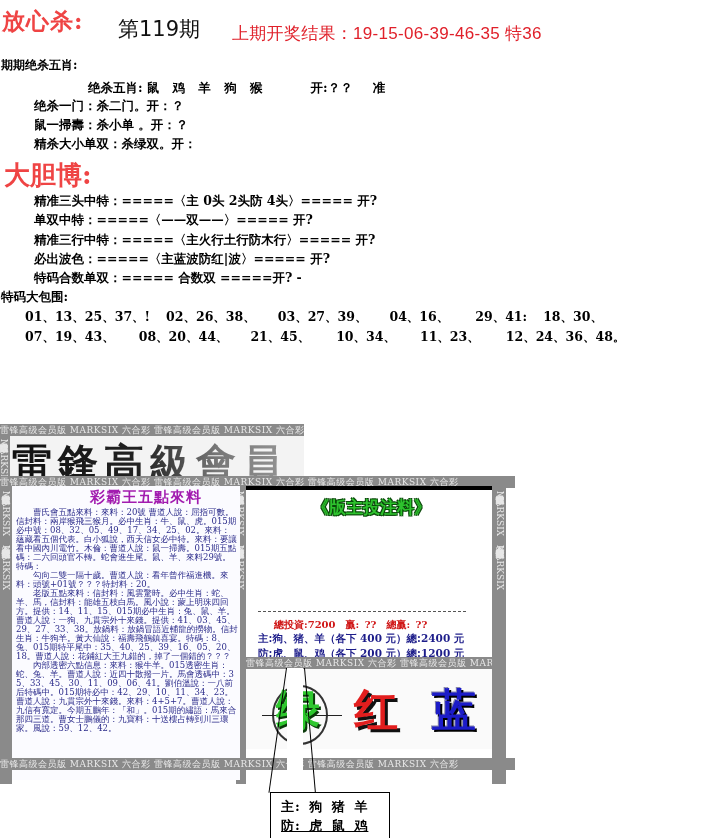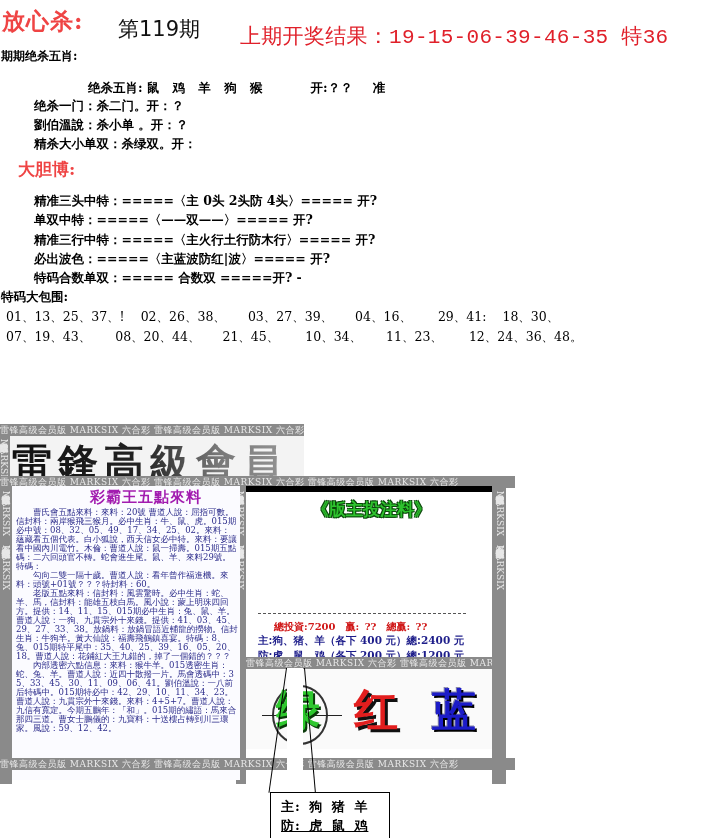--- a/index.html
+++ b/index.html
@@ -5,44 +5,44 @@
   * { margin: 0; padding: 0; box-sizing: border-box; }
   html, body { width: 720px; height: 838px; background: #ffffff; overflow: hidden; }
   body { position: relative; font-family: "DejaVu Serif", "Liberation Serif", serif; color: #000; }
 
   .abs { position: absolute; white-space: nowrap; }
 
   
   .title-red { color: #ef4444; font-family: "DejaVu Serif", serif; font-weight: bold; }
   .h-fangxin { left: 2px; top: 6px; font-size: 23px; letter-spacing: 1px; }
   .h-issue { left: 118px; top: 15px; font-size: 21px; font-family: "DejaVu Sans", sans-serif; color: #111; }
-  .h-result { left: 240px; top: 22px; font-size: 21px; font-family: Liberation Mono, monospace; color: #e0202a; letter-spacing: 0.3px; }
-  .h-sub { left: 1px; top: 48px; font-size: 12px; font-weight: bold; }
+  .h-result { left: 232px; top: 22px; font-size: 17px; font-family: Liberation Sans, sans-serif; color: #e0202a; letter-spacing: 0.3px; }
+  .h-sub { left: 1px; top: 57px; font-size: 12px; font-weight: bold; }
 
   .bold13 { font-size: 12.5px; font-weight: bold; }
   .kill5 { left: 88px; top: 80px; }
   .kill5 .v { display: inline-block; margin-left: 4px; word-spacing: 9px; }
   .kill5 .open { display: inline-block; margin-left: 48px; }
   .kill5 .zhun { display: inline-block; margin-left: 20px; }
 
   .line-a { left: 34px; top: 98px; }
   .line-b { left: 34px; top: 117px; }
   .line-c { left: 34px; top: 136px; text-align: center; }
 
-  .h-dadan { left: 18px; top: 158px; font-size: 17px; }
+  .h-dadan { left: 4px; top: 158px; font-size: 26px; }
 
   .bet-row { left: 34px; font-size: 12.5px; font-weight: bold; }
   .bet1 { top: 193px; }
   .bet2 { top: 212px; }
   .bet3 { top: 232px; }
   .bet4 { top: 251px; }
   .bet5 { top: 270px; }
 
   .baowei-label { left: 1px; top: 289px; font-size: 12.5px; font-weight: bold; }
-  .nums { left: 6px; font-size: 12.5px; font-weight: normal; word-spacing: 2px; }
+  .nums { left: 25px; font-size: 12.5px; font-weight: bold; word-spacing: 2px; }
   .nums span { display: inline-block; margin-right: 16px; }
   .nums1 { top: 309px; }
   .nums2 { top: 329px; }
 
   
   .banner { position: absolute; left: 0; top: 424px; width: 515px; height: 380px; }
   .wm-strip {
     position: absolute; background: #8a8a8a; color: #e8e8e8;
     font-size: 9px; font-family: "DejaVu Serif", serif; overflow: hidden; white-space: nowrap;
     letter-spacing: 0.5px; line-height: 12px;
@@ -61,21 +61,21 @@
   }
 
   .left-panel { position: absolute; left: 12px; top: 62px; width: 228px; height: 294px; background: #fbfbff; overflow: hidden; }
   .lp-title { position: absolute; left: 78px; top: 2px; font-size: 15px; font-weight: bold; color: #a21caf; letter-spacing: 1px; }
   .lp-body {
     position: absolute; left: 4px; top: 22px; width: 222px; font-size: 8.5px; line-height: 9px;
     color: #2a2a8a; white-space: normal; word-break: break-all;
   }
   .lp-body p { text-indent: 2em; }
 
-  .right-panel { position: absolute; left: 246px; top: 62px; width: 246px; height: 168px; background: #ffffff; border-top: 6px solid #000000; }
+  .right-panel { position: absolute; left: 246px; top: 62px; width: 246px; height: 168px; background: #ffffff; border-top: 4px solid #000000; }
   .rp-title {
     position: absolute; left: 66px; top: 6px; font-size: 17px; font-weight: bold; color: #2dc22d;
     text-shadow: 1px 1px 0 #0a4a0a, -1px -1px 0 #0a4a0a, 1px -1px 0 #0a4a0a, -1px 1px 0 #0a4a0a;
   }
   .rp-rule { position: absolute; left: 12px; top: 121px; width: 208px; border-top: 1px dashed #555; }
   .rp-total { position: absolute; left: 28px; top: 128px; font-size: 10px; font-weight: bold; color: #d01818; word-spacing: 2px; }
   .rp-total span { margin-right: 10px; }
   .rp-line { position: absolute; left: 12px; font-size: 10.5px; font-weight: bold; color: #1d1d8a; }
   .rp-l1 { top: 142px; }
   .rp-l2 { top: 157px; }
@@ -105,21 +105,21 @@
 
 <div class="abs title-red h-fangxin">放心杀:</div>
 <div class="abs h-issue">第119期</div>
 <div class="abs h-result">上期开奖结果：19-15-06-39-46-35 特36</div>
 <div class="abs h-sub">期期绝杀五肖:</div>
 
 <div class="abs bold13 kill5">
   <span>绝杀五肖:</span><span class="v">鼠 鸡 羊 狗 猴</span><span class="open">开:？？</span><span class="zhun">准</span>
 </div>
 <div class="abs bold13 line-a">绝杀一门：杀二门。开：？</div>
-<div class="abs bold13 line-b">劉伯溫說：杀小单 。开：？</div>
+<div class="abs bold13 line-b">鼠一掃壽：杀小单 。开：？</div>
 <div class="abs bold13 line-c">精杀大小单双：杀绿双。开：</div>
 
 <div class="abs title-red h-dadan">大胆博:</div>
 <div class="abs bet-row bet1">精准三头中特：=====〈主 0头 2头防 4头〉===== 开?</div>
 <div class="abs bet-row bet2">单双中特：=====〈——双——〉===== 开?</div>
 <div class="abs bet-row bet3">精准三行中特：=====〈主火行土行防木行〉===== 开?</div>
 <div class="abs bet-row bet4">必出波色：=====〈主蓝波防红|波〉===== 开?</div>
 <div class="abs bet-row bet5">特码合数单双：===== 合数双 =====开? -</div>
 
 <div class="abs baowei-label">特码大包围:</div>
@@ -138,21 +138,21 @@
   </div>
   <div class="wm-strip" style="left:0;top:52px;width:515px;height:12px;">雷锋高级会员版 MARKSIX 六合彩 雷锋高级会员版 MARKSIX 六合彩 雷锋高级会员版 MARKSIX 六合彩</div>
   <div class="wm-v" style="left:0;top:64px;width:12px;height:296px;">雷锋高级会员版 MARKSIX 六合彩 雷锋高级会员版 MARKSIX</div>
   <div class="wm-v" style="left:236px;top:64px;width:10px;height:296px;">雷锋高级会员版 MARKSIX 六合彩 雷锋高级会员版 MARKSIX</div>
   <div class="wm-v" style="left:492px;top:64px;width:14px;height:296px;">雷锋高级会员版 MARKSIX 六合彩 雷锋高级会员版 MARKSIX</div>
 
   <div class="left-panel">
     <div class="lp-title">彩霸王五點來料</div>
     <div class="lp-body">
       <p>曹氏會五點來料：來料：20號 曹道人說：屈指可數。信封料：兩岸猴飛三猴月。必中生肖：牛、鼠、虎。015期必中號：08、32、05、49、17、34、25、02。來料：蘊藏看五個代表。白小狐說，西天信女必中特。來料：要讓看中國內川電竹。木倫：曹道人說：鼠一掃壽。015期五點碼：二六回頭官不轉。蛇會進生尾。鼠、羊、來料29號。特碼：</p>
-      <p>勾向二雙一隔十歲。曹道人說：看年曾作福進機。來料：頭號+01號？？？特封料：60。</p>
+      <p>勾向二雙一隔十歲。曹道人說：看年曾作福進機。來料：頭號+01號？？？特封料：20。</p>
       <p>老版五點來料：信封料：風雲驚時。必中生肖：蛇、羊、馬，信封料：能雄五枝白馬。風小說：蒙上明珠四回方。提供：14、11、15、015期必中生肖：兔、鼠、羊。曹道人說：一狗、九貫宗外十來錢。提供：41、03、45、29、27、33、38。放鍋料：放鍋冒語近輔龍的撈物。信封生肖：牛狗羊。黃大仙說：福壽飛鶴鎮喜宴。特碼：8、兔、015期特平尾中：35、40、25、39、16、05、20、18。曹道人說：花鋪紅大王九錯的，掉了一個錯的？？？</p>
       <p>內部透密六點信息：來料：猴牛羊。015透密生肖：蛇、兔、羊。曹道人說：近四十散撥一片。馬會透碼中：35、33、45、30、11、09、06、41。劉伯溫說：一八前后特碼中。015期特必中：42、29、10、11、34、23。曹道人說：九貫宗外十來錢。來料：4+5+7。曹道人說：九信有寬定。今期五鵬年：「和」。015期的繡語：馬來合那四三道。曹女士鵬儀的：九寶料：十送樓占轉到川三環家。風說：59、12、42。</p>
 
     </div>
   </div>
 
   <div class="right-panel">
     <div class="rp-title">《版主投注料》</div>
     <div class="rp-rule"></div>
     <div class="rp-total">

